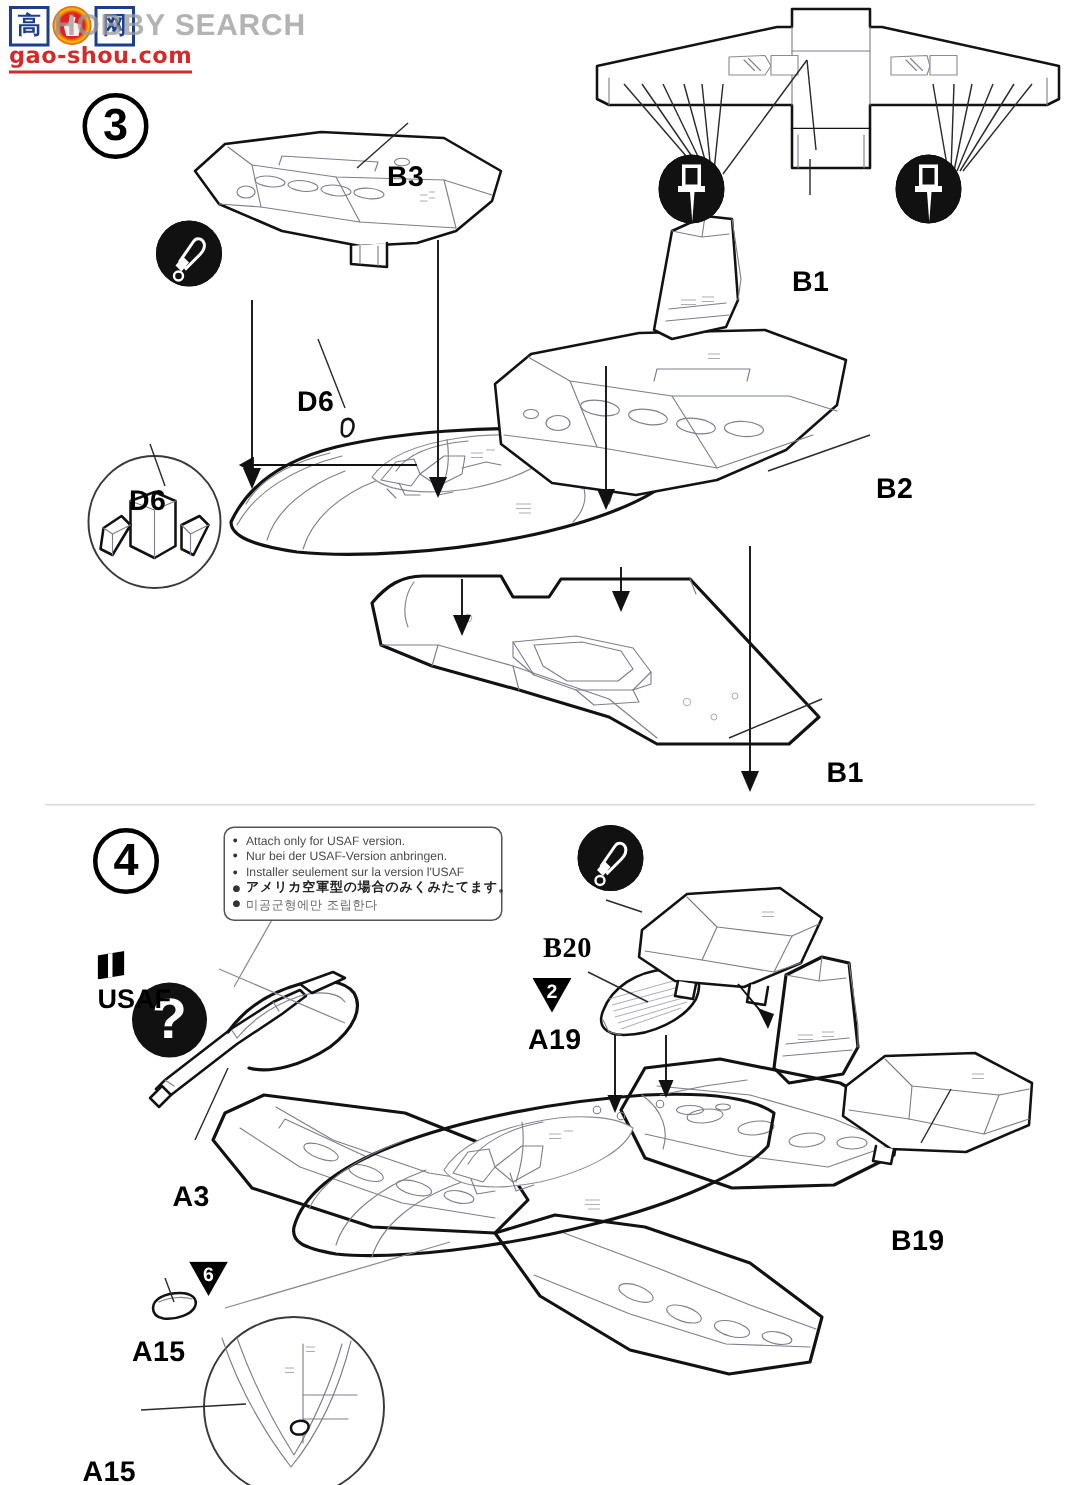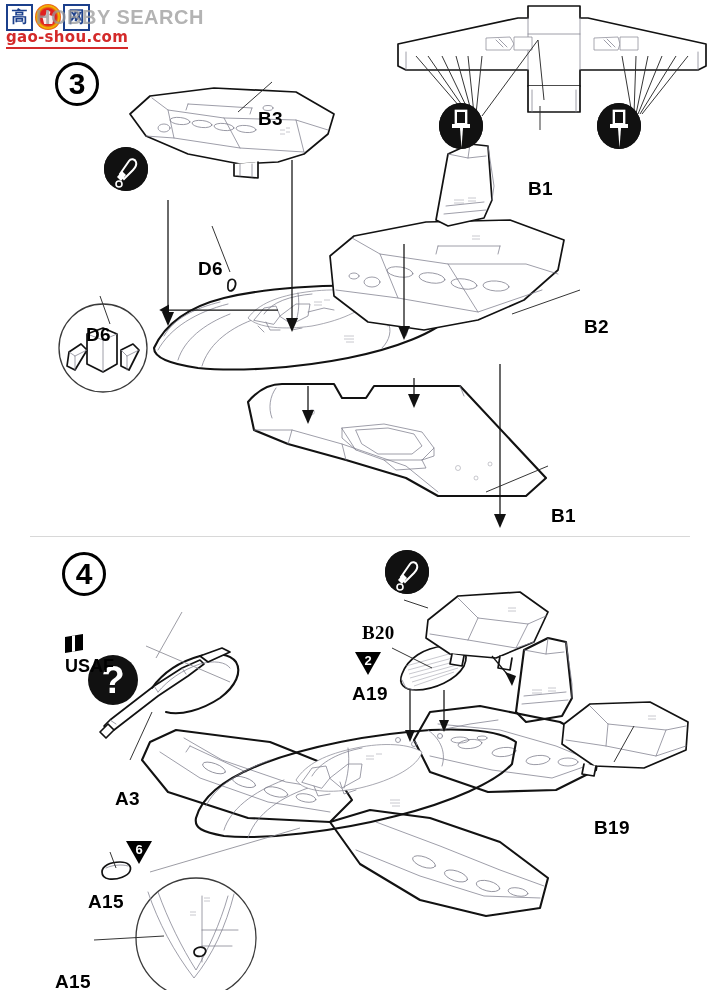--- a/index.html
+++ b/index.html
@@ -629,20 +629,29 @@
 
   <div class="plabel" style="left:258px; top:62px;">B3</div>
   <div class="plabel" style="left:198px; top:212px;">D6</div>
   <div class="plabel" style="left:86px;  top:278px;">D6</div>
   <div class="plabel" style="left:528px; top:132px;">B1</div>
   <div class="plabel" style="left:584px; top:270px;">B2</div>
   <div class="plabel" style="left:551px; top:459px;">B1</div>
 
   <div class="step-circle" style="left:62px; top:552px;">4</div>
 
+  <div id="note-box">
+    <ul>
+      <li>Attach only for USAF version.</li>
+      <li>Nur bei der USAF-Version anbringen.</li>
+      <li>Installer seulement sur la version l'USAF</li>
+      <li class="cjk">アメリカ空軍型の場合のみくみたてます。</li>
+      <li class="kor">미공군형에만 조립한다</li>
+    </ul>
+  </div>
 
   <div class="glue-icon" style="left:385px; top:550px;">
     <svg viewBox="0 0 44 44" width="44" height="44">
       <circle cx="22" cy="22" r="22" fill="#111"></circle>
       <path d="M16,27 L25,14 C27,11 31,12 32,15 C33,18 31,21 29,23 L20,32 Z" fill="none" stroke="#fff" stroke-width="2"></path>
       <path d="M13,30 L18,24 L22,28 L17,34 Z" fill="#fff"></path>
       <circle cx="15" cy="37" r="3" fill="none" stroke="#fff" stroke-width="1.6"></circle>
     </svg>
   </div>
 

